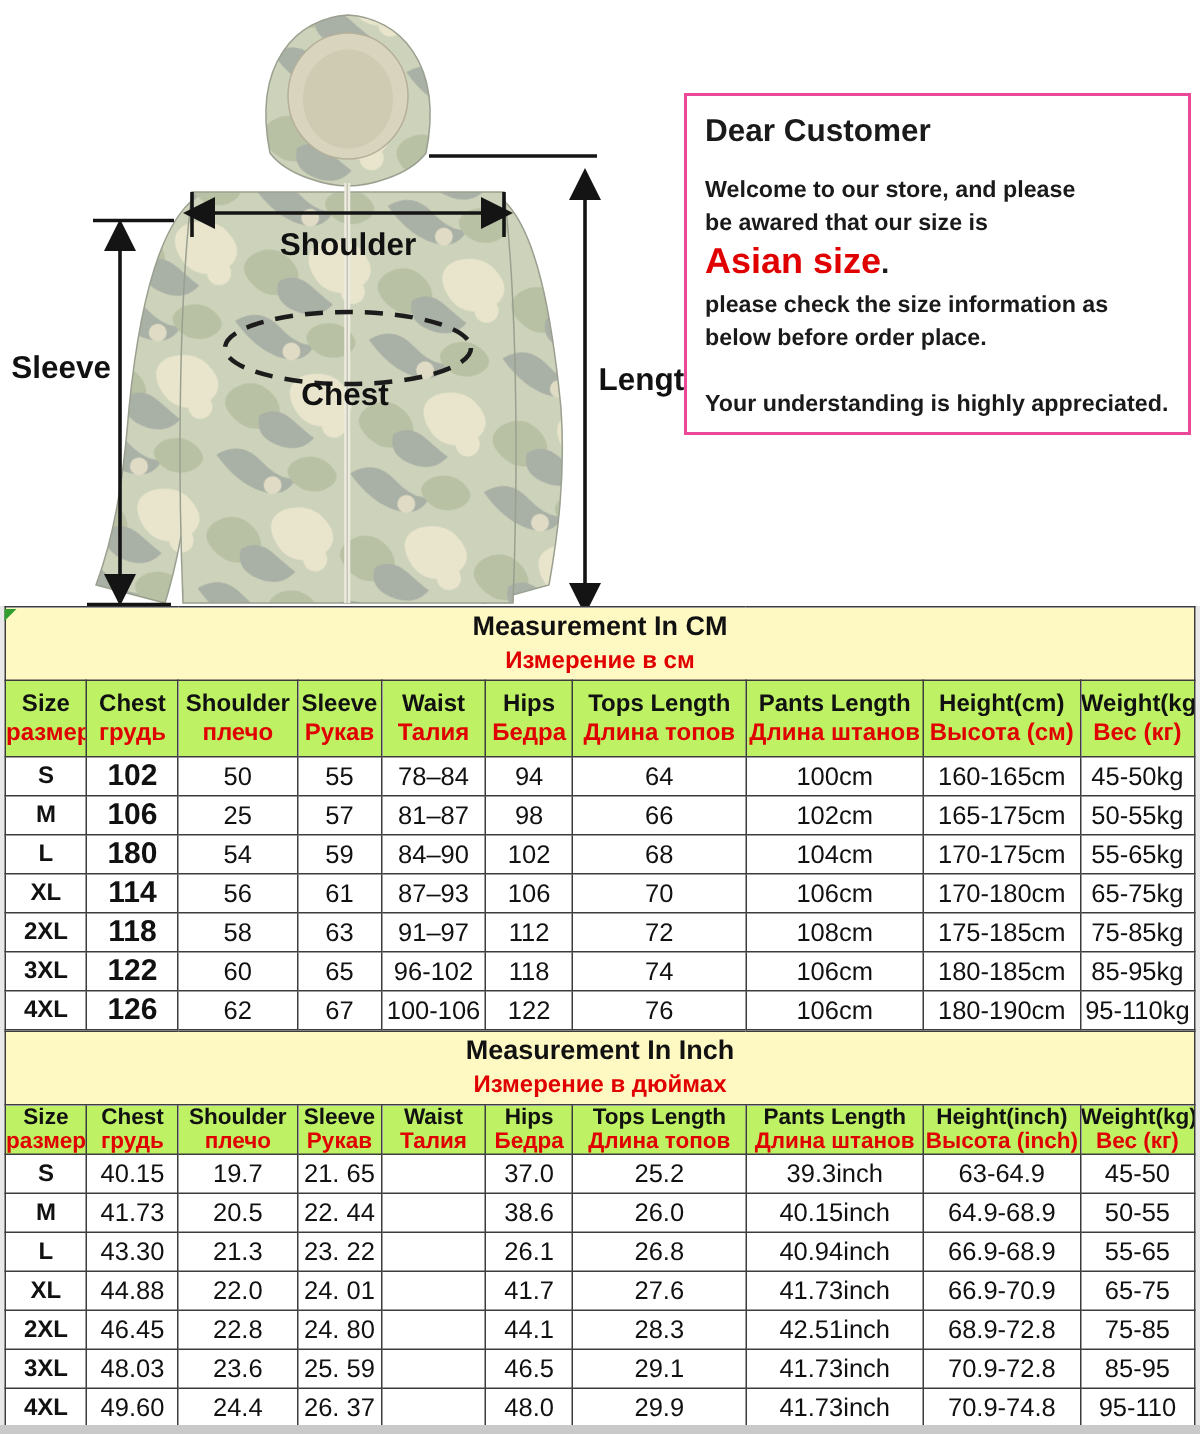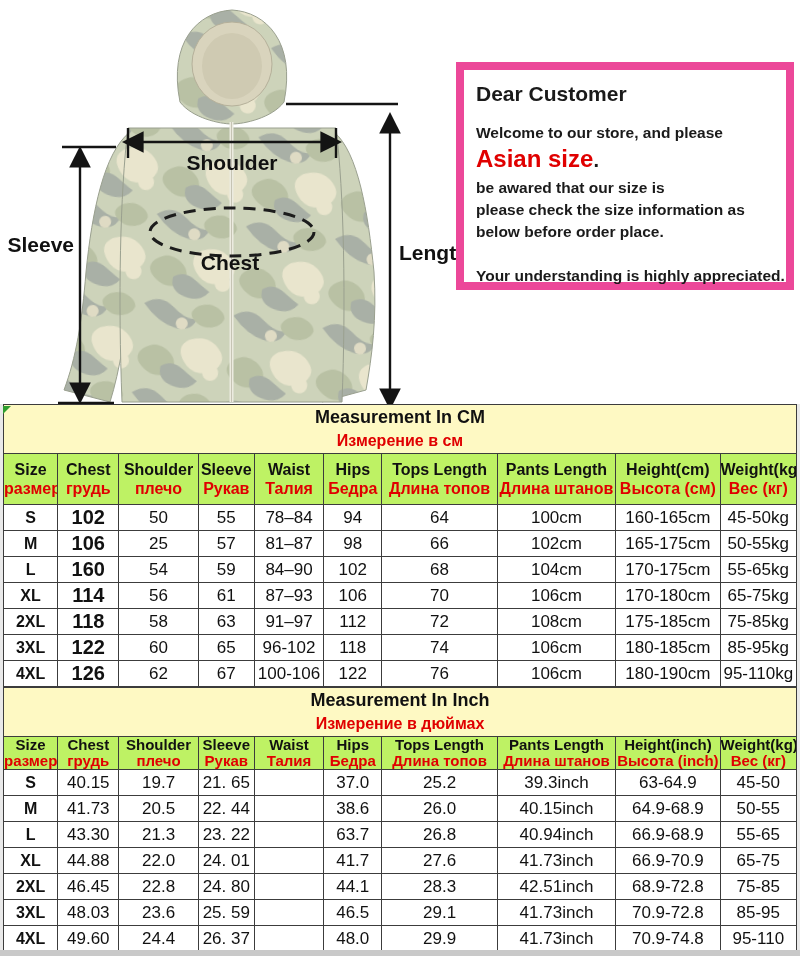--- a/index.html
+++ b/index.html
@@ -5,21 +5,21 @@
   html,body{margin:0;padding:0;background:#fff;}
   .stage{position:relative;width:800px;height:956px;background:#ffffff;overflow:hidden;
          font-family:"Liberation Sans",sans-serif;}
 
   
   .diagram{position:absolute;top:0;left:0;width:800px;height:404px;background:#fff;}
   .jacket-svg{position:absolute;top:0;left:0;}
 
   
   .note{position:absolute;left:456px;top:62px;width:338px;height:228px;
-        border:8px solid #ec4899;background:#fff;box-sizing:border-box;
+        border:2px solid #ec4899;background:#fff;box-sizing:border-box;
         padding:10px 12px;color:#1a1a1a;}
   .note-title{font-size:21px;font-weight:bold;margin:2px 0 16px 0;}
   .note-line{font-size:15.5px;font-weight:bold;line-height:22px;white-space:nowrap;}
   .note-highlight-line{line-height:30px;white-space:nowrap;}
   .note-highlight{color:var(--red,#e00000);font-size:24px;font-weight:bold;}
   .note-highlight-suffix{color:#1a1a1a;font-size:20px;font-weight:bold;}
   .note-gap{height:22px;}
 
   
   .tables{position:absolute;top:404px;left:0;width:800px;background:#e9e9e9;padding-bottom:8px;}
@@ -114,22 +114,22 @@
         <line x1="390" y1="118" x2="390" y2="404" marker-start="url(#ah)" marker-end="url(#ah)"></line>
         <line x1="286" y1="104" x2="398" y2="104"></line>
         <line x1="248" y1="410" x2="398" y2="410"></line>
       </g>
       <text class="measure-label" x="399" y="260" text-anchor="start">Length</text>
     </svg>
 
     <div class="note">
       <div class="note-title">Dear Customer</div>
       <div class="note-line">Welcome to our store, and please</div>
+      <div class="note-line">be awared that our size is</div>
       <div class="note-line note-highlight-line"><span class="note-highlight">Asian size</span><span class="note-highlight-suffix">.</span></div>
-      <div class="note-line">be awared that our size is</div>
       <div class="note-line">please check the size information as</div>
       <div class="note-line">below before order place.</div>
       <div class="note-gap"></div>
       <div class="note-line">Your understanding is highly appreciated.</div>
     </div>
   </div>
 
   <div class="tables">
 
     <table class="cm-table">
@@ -215,21 +215,21 @@
             <td>57</td>
             <td>81–87</td>
             <td>98</td>
             <td>66</td>
             <td>102cm</td>
             <td>165-175cm</td>
             <td>50-55kg</td>
           </tr>
           <tr>
             <td class="size-col">L</td>
-            <td>160</td>
+            <td>180</td>
             <td>54</td>
             <td>59</td>
             <td>84–90</td>
             <td>102</td>
             <td>68</td>
             <td>104cm</td>
             <td>170-175cm</td>
             <td>55-65kg</td>
           </tr>
           <tr>
@@ -370,21 +370,21 @@
             <td>40.15inch</td>
             <td>64.9-68.9</td>
             <td>50-55</td>
           </tr>
           <tr>
             <td class="size-col">L</td>
             <td>43.30</td>
             <td>21.3</td>
             <td>23. 22</td>
             <td></td>
-            <td>63.7</td>
+            <td>26.1</td>
             <td>26.8</td>
             <td>40.94inch</td>
             <td>66.9-68.9</td>
             <td>55-65</td>
           </tr>
           <tr>
             <td class="size-col">XL</td>
             <td>44.88</td>
             <td>22.0</td>
             <td>24. 01</td>

